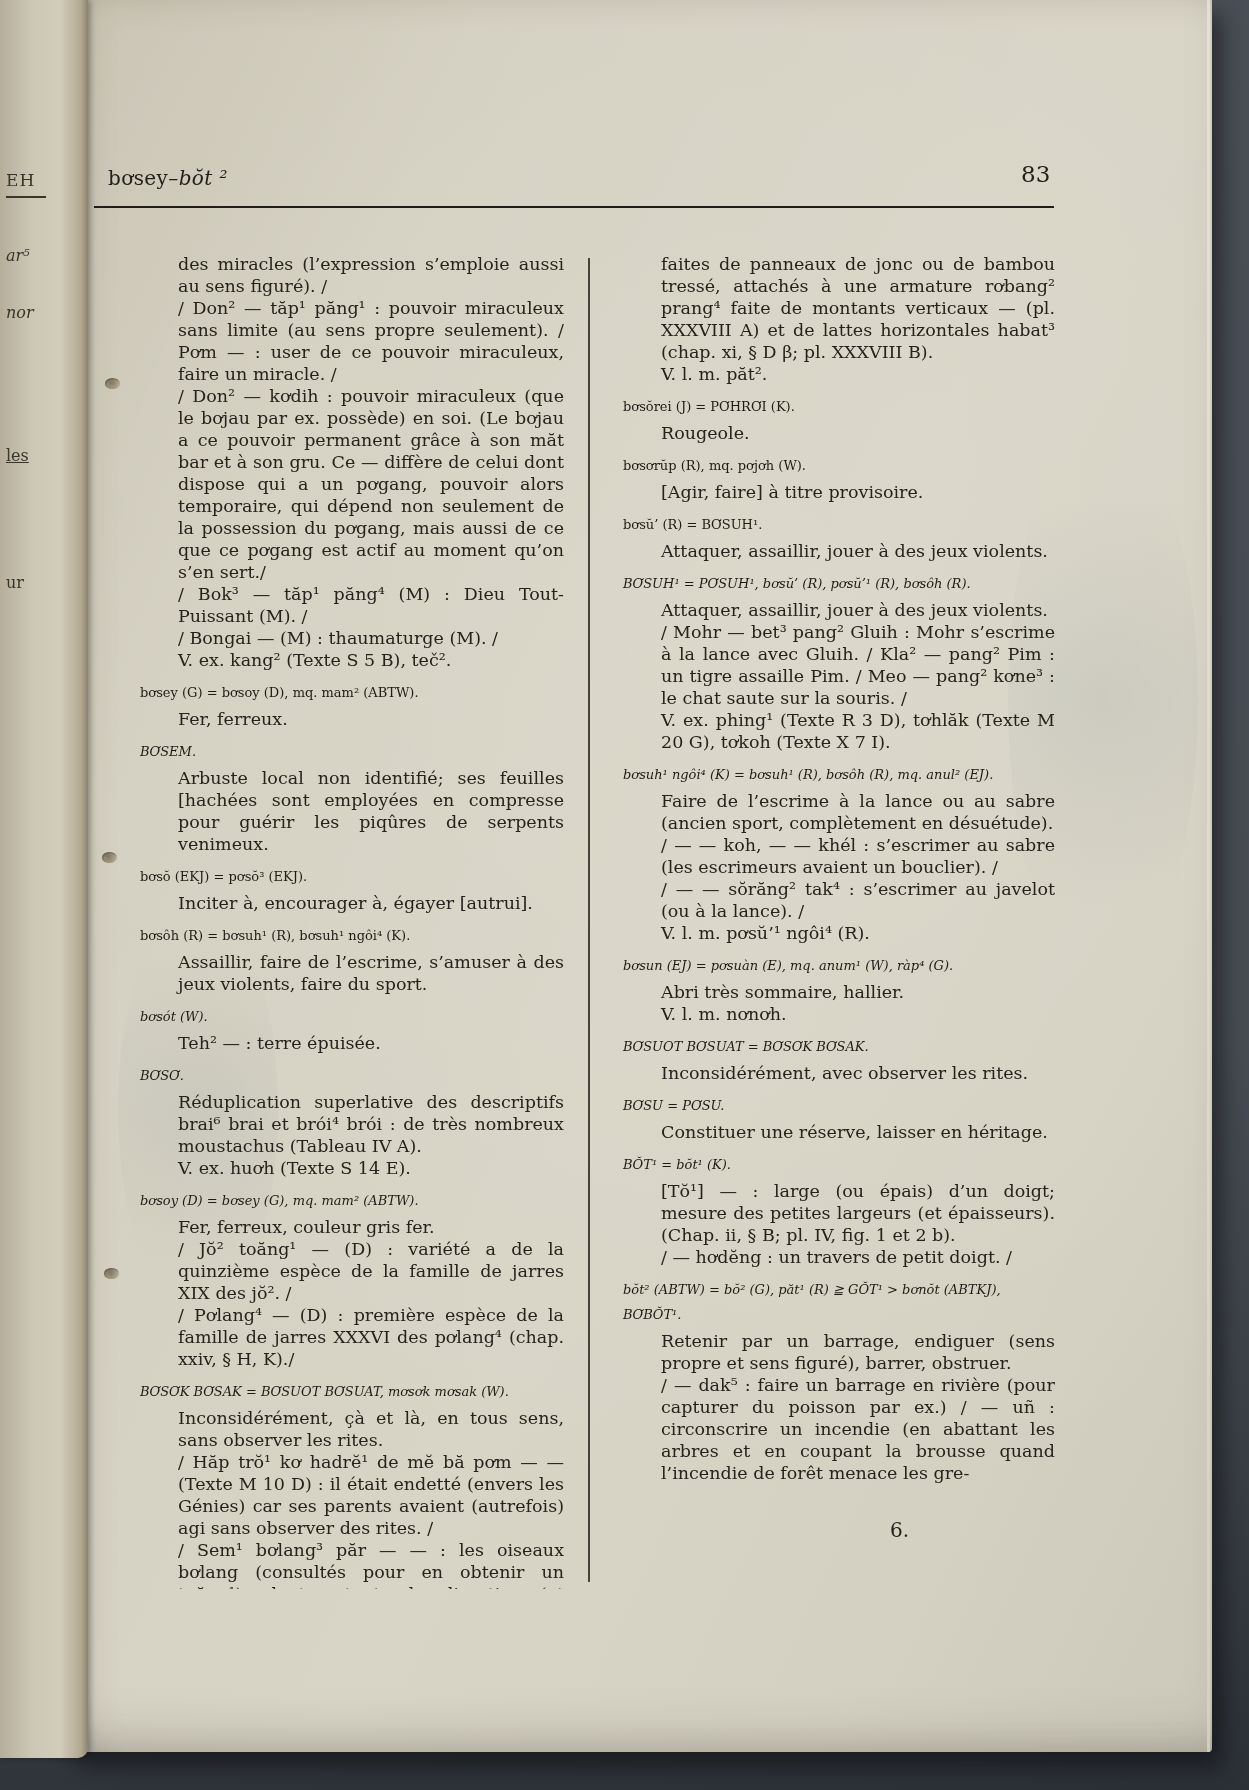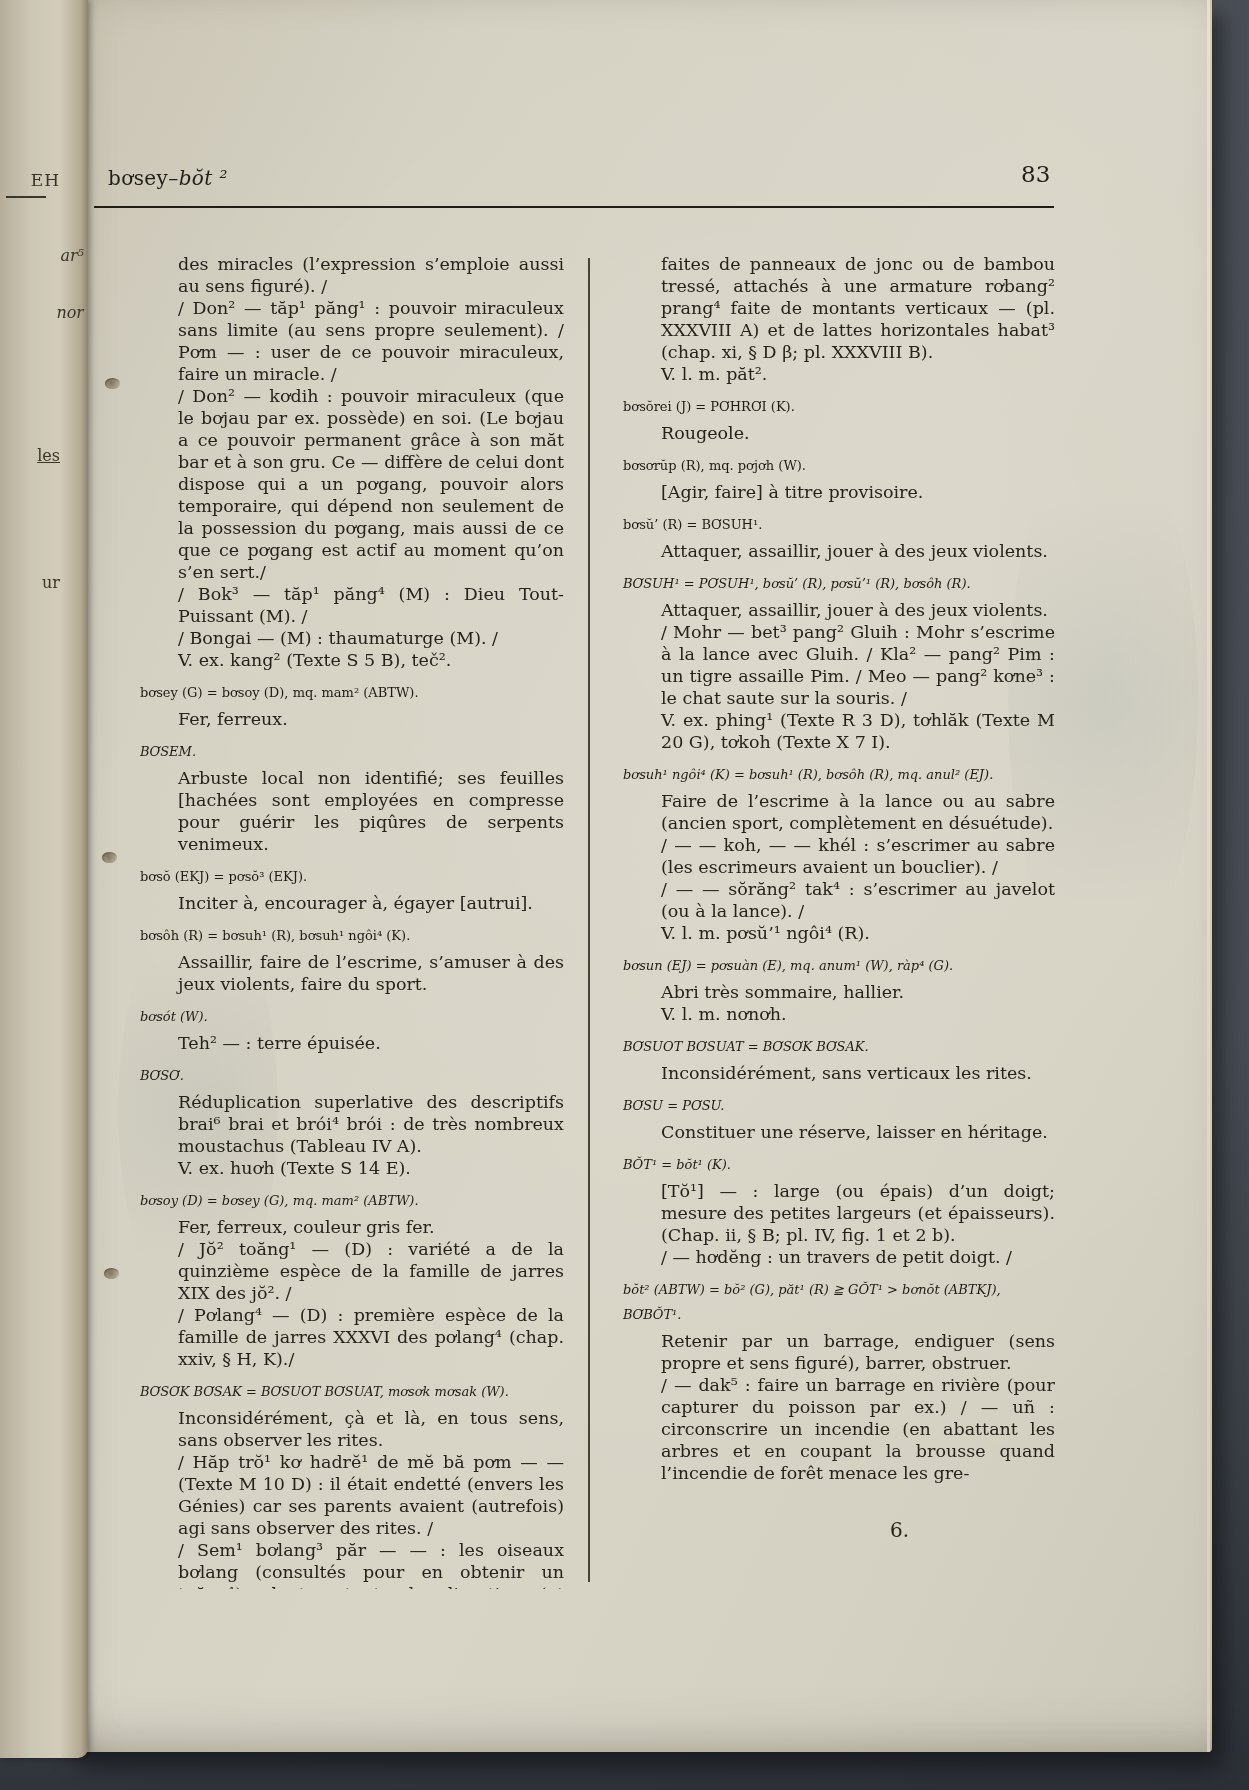--- a/index.html
+++ b/index.html
@@ -3,23 +3,23 @@
 <meta charset="utf-8">
 <style>
   html,body{margin:0;padding:0;}
   body{width:1249px;height:1790px;font-family:"DejaVu Serif","Liberation Serif",serif;}
   .scene{position:relative;width:1249px;height:1790px;overflow:hidden;
     background:linear-gradient(175deg,#4a4f57 0%,#474c54 60%,#3a3f46 82%,#2b2f36 100%);}
   
   .prev-edge{position:absolute;left:0;top:0;width:88px;height:1758px;
     background:linear-gradient(90deg,#b6ae9b 0%,#ccc6b4 35%,#d2ccba 68%,#b3a992 92%,#8d8470 100%);
     border-bottom-right-radius:10px;box-shadow:2px 0 6px rgba(0,0,0,.35);}
-  .frag{position:absolute;left:6px;width:54px;color:#39352b;font-size:16px;white-space:nowrap;overflow:hidden;text-align:right;}
+  .frag{position:absolute;left:6px;width:54px;color:#39352b;font-size:16px;white-space:nowrap;overflow:hidden;}
   .frag.caps{font-size:17px;letter-spacing:1px;}
-  .frag.i{font-style:italic;margin-left:24px;}
+  .frag.i{font-style:italic;}
   .frag-rule{height:2px;width:40px;background:#3a362c;margin-top:6px;}
   
   .page{position:absolute;left:58px;top:0;width:1154px;height:1752px;
     background:
       radial-gradient(130% 90% at 60% 35%, rgba(255,255,255,.10), rgba(0,0,0,0) 60%),
       linear-gradient(115deg,#c9c4b3 0%,#d4d0c1 22%,#d8d4c6 55%,#d5d1c2 80%,#cdc9ba 100%);
     box-shadow:inset 30px 0 46px -20px rgba(70,58,35,.38), inset 0 -36px 60px -30px rgba(0,0,0,.18),
       10px 14px 22px rgba(0,0,0,.45);
     border-bottom-left-radius:26px;border-bottom-right-radius:4px;}
   .page-edge{position:absolute;right:2px;top:0;width:3px;height:100%;
@@ -143,21 +143,21 @@
           <div class="bl">/ — — sŏrăng² tak⁴ : s’escrimer au javelot (ou à la lance). /</div>
           <div class="bl">V. l. m. pơsŭ’¹ ngôi⁴ (R).</div>
         </div>
         <div class="entry">
           <div class="head i">bơsun (EJ) = pơsuàn (E), mq. anum¹ (W), ràp⁴ (G).</div>
           <div class="bl">Abri très sommaire, hallier.</div>
           <div class="bl">V. l. m. nơnơh.</div>
         </div>
         <div class="entry">
           <div class="head i">BƠSUOT BƠSUAT = BƠSƠK BƠSAK.</div>
-          <div class="bl">Inconsidérément, sans verticaux les rites.</div>
+          <div class="bl">Inconsidérément, avec observer les rites.</div>
         </div>
         <div class="entry">
           <div class="head i">BƠSU = PƠSU.</div>
           <div class="bl">Constituer une réserve, laisser en héritage.</div>
         </div>
         <div class="entry">
           <div class="head i">BŎT¹ = bŏt¹ (K).</div>
           <div class="bl">[Tŏ¹] — : large (ou épais) d’un doigt; mesure des petites largeurs (et épaisseurs). (Chap. ii, § B; pl. IV, fig. 1 et 2 b).</div>
           <div class="bl">/ — hơdĕng : un travers de petit doigt. /</div>
         </div>

